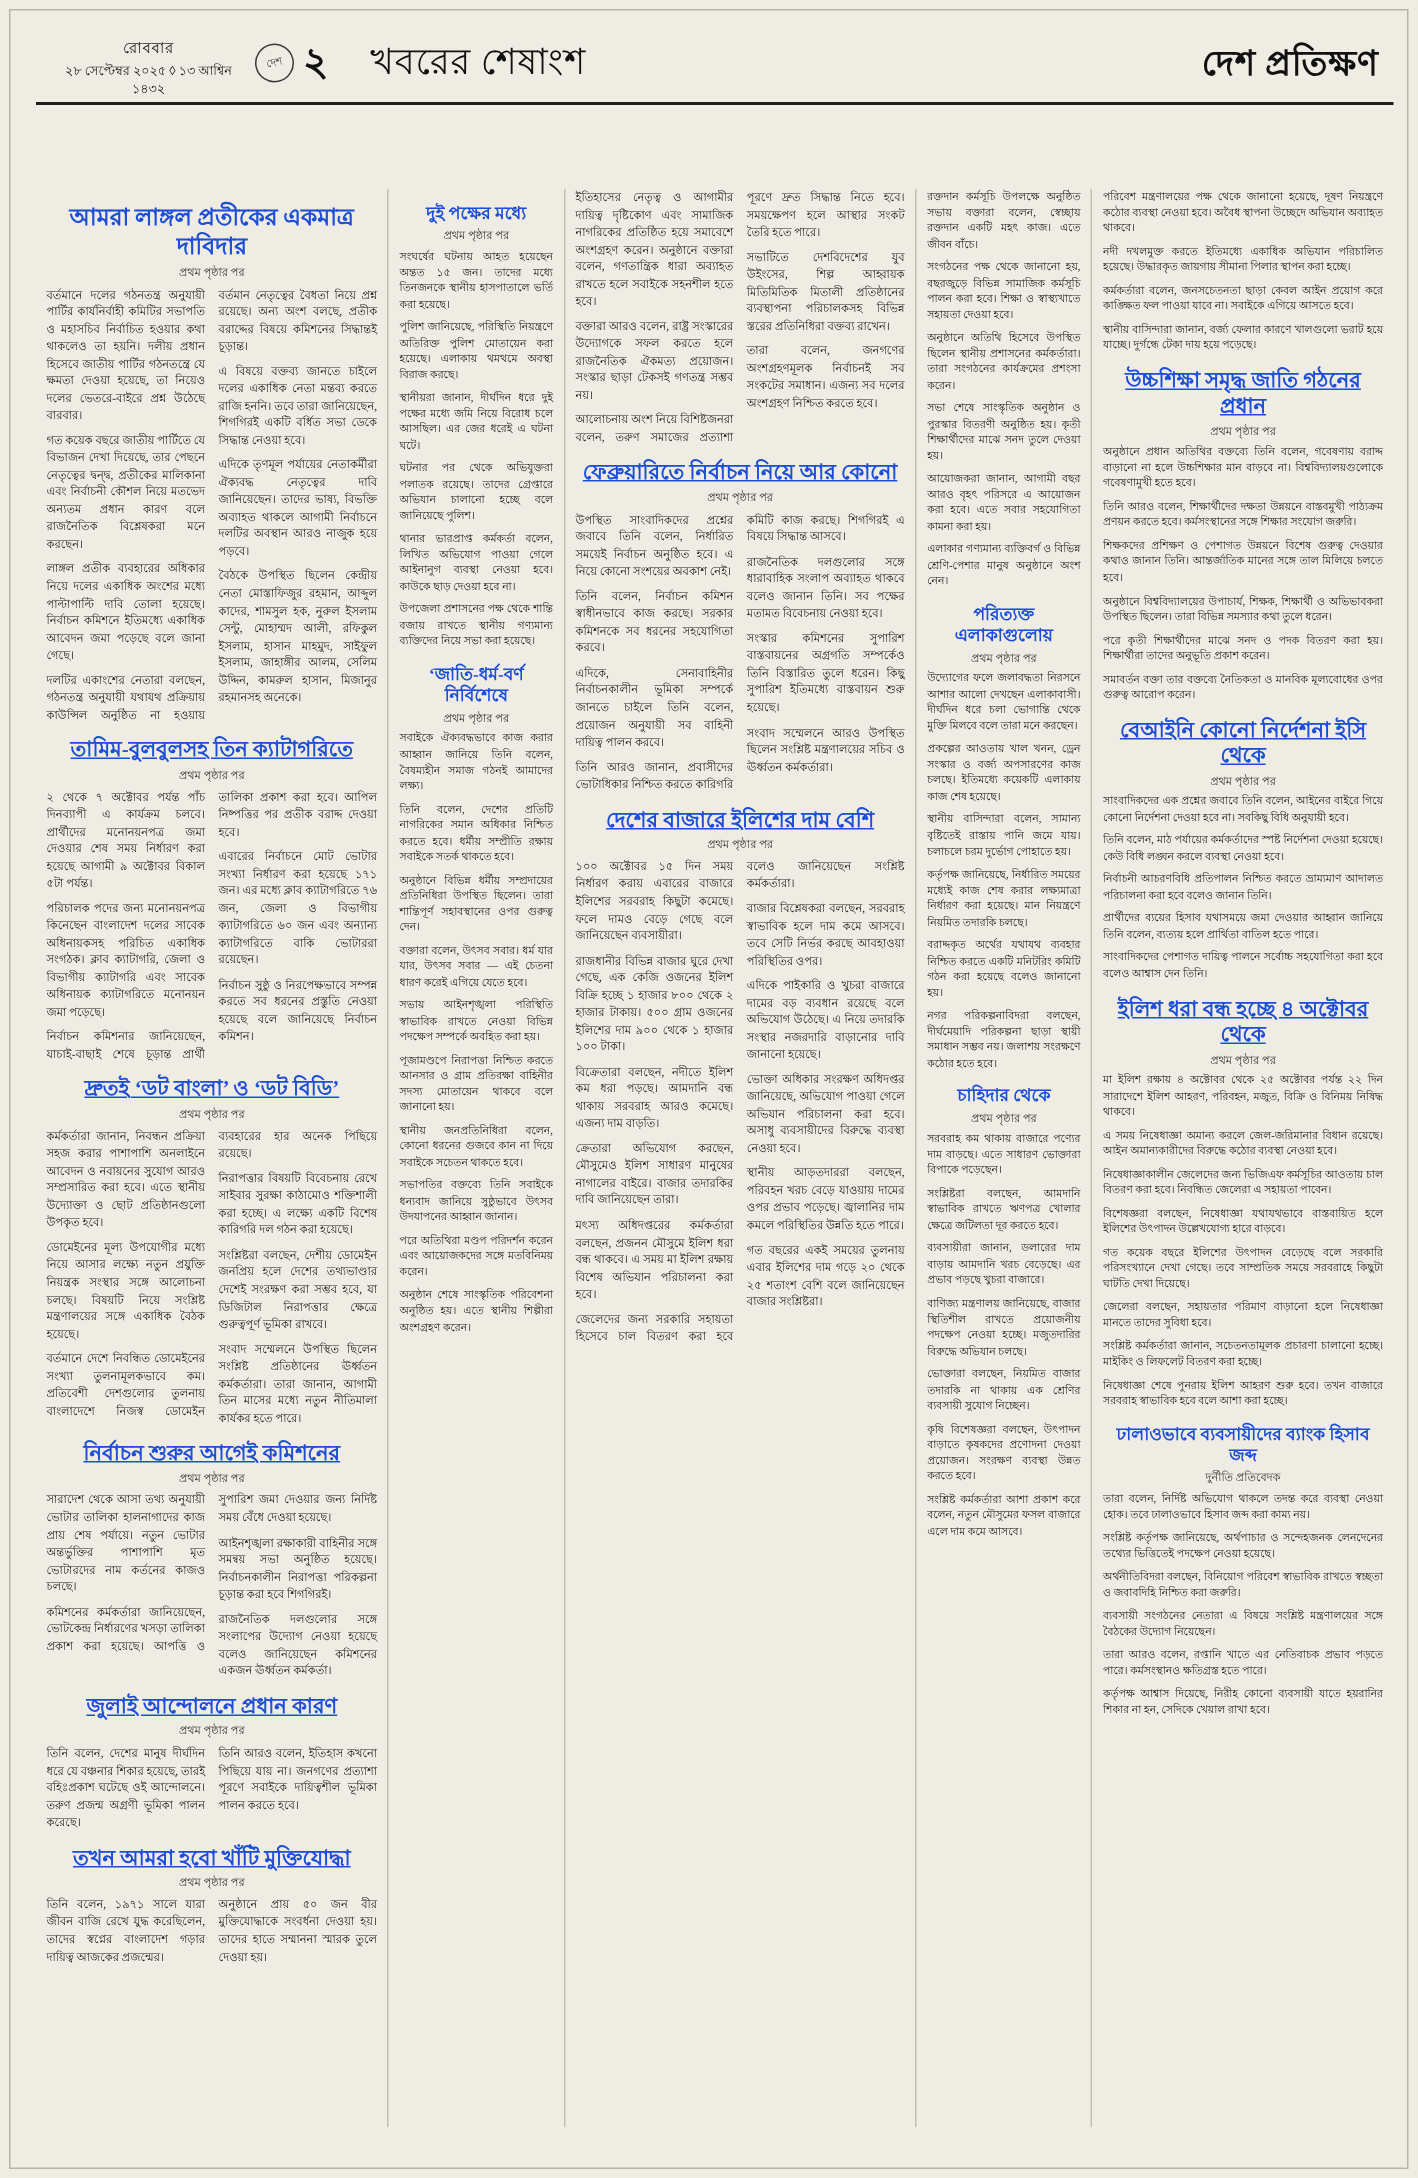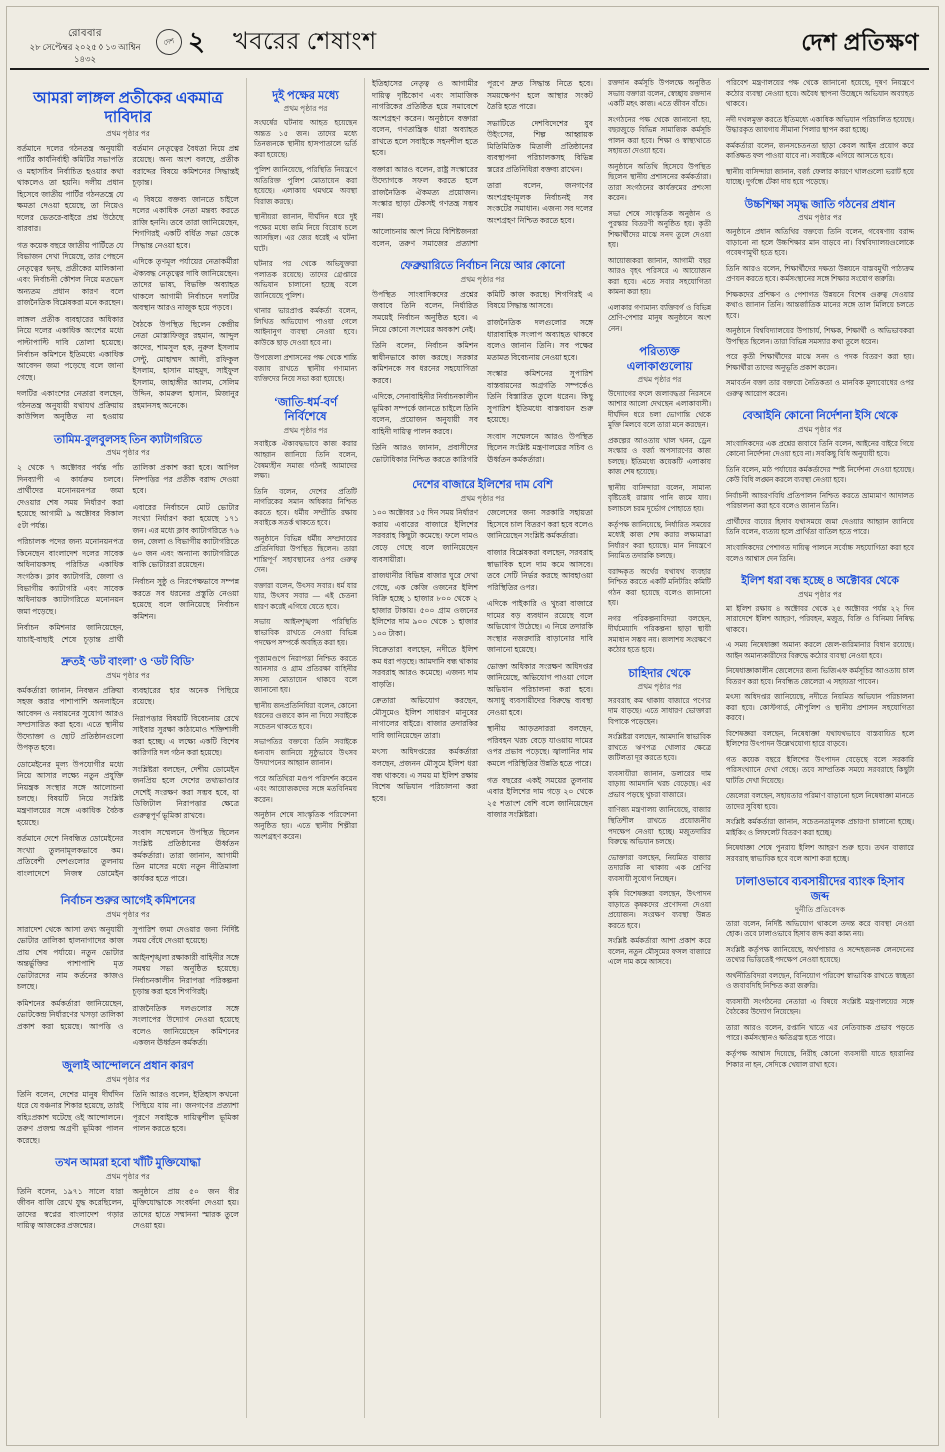--- a/index.html
+++ b/index.html
@@ -7,21 +7,21 @@
     margin: 0;
     padding: 0;
     background: #e9e6dd;
     font-family: "Liberation Serif", serif;
   }
   .page {
     width: 945px;
     height: 1452px;
     background: #efece3;
     position: relative;
-    padding: 14px 16px 10px 10px;
+    padding: 14px 16px 10px 24px;
     overflow: hidden;
   }
   .page::before {
     content: "";
     position: absolute;
     inset: 6px;
     border: 1px solid #b9b4a6;
     pointer-events: none;
   }
 
@@ -92,37 +92,38 @@
   
   .content {
     display: flex;
     gap: 0;
     margin-top: 8px;
     height: 1340px;
   }
   .col {
     padding: 0 7px;
     position: relative;
+    margin-top: 48px;
   }
   .col + .col { border-left: 1px solid #c3bfb2; }
   .col1 { width: 236px; }
   .col2 { width: 118px; }
   .col3 { width: 236px; }
   .col4 { width: 118px; }
   .col5 { width: 203px; }
 
   h2.head {
     font-size: 15.5px;
     font-weight: bold;
     line-height: 1.25;
     text-align: center;
     margin: 10px 0 2px 0;
     color: #1d4ed8;
   }
-  h2.head.small { font-size: 11px; }
+  h2.head.small { font-size: 14px; text-decoration: underline; }
   h2.head.tiny { font-size: 11.5px; }
   .byline {
     text-align: center;
     font-size: 7.5px;
     color: #333;
     margin: 0 0 4px 0;
     line-height: 1.3;
   }
   .body {
     font-size: 7.6px;
@@ -329,21 +330,20 @@
       <p class="body">তিনি বলেন, মাঠ পর্যায়ের কর্মকর্তাদের স্পষ্ট নির্দেশনা দেওয়া হয়েছে। কেউ বিধি লঙ্ঘন করলে ব্যবস্থা নেওয়া হবে।</p>
       <p class="body">নির্বাচনী আচরণবিধি প্রতিপালন নিশ্চিত করতে ভ্রাম্যমাণ আদালত পরিচালনা করা হবে বলেও জানান তিনি।</p>
       <p class="body">প্রার্থীদের ব্যয়ের হিসাব যথাসময়ে জমা দেওয়ার আহ্বান জানিয়ে তিনি বলেন, ব্যত্যয় হলে প্রার্থিতা বাতিল হতে পারে।</p>
       <p class="body">সাংবাদিকদের পেশাগত দায়িত্ব পালনে সর্বোচ্চ সহযোগিতা করা হবে বলেও আশ্বাস দেন তিনি।</p>
 
       <h2 class="head small">ইলিশ ধরা বন্ধ হচ্ছে ৪ অক্টোবর থেকে</h2>
       <div class="byline">প্রথম পৃষ্ঠার পর</div>
       <p class="body">মা ইলিশ রক্ষায় ৪ অক্টোবর থেকে ২৫ অক্টোবর পর্যন্ত ২২ দিন সারাদেশে ইলিশ আহরণ, পরিবহন, মজুত, বিক্রি ও বিনিময় নিষিদ্ধ থাকবে।</p>
       <p class="body">এ সময় নিষেধাজ্ঞা অমান্য করলে জেল-জরিমানার বিধান রয়েছে। আইন অমান্যকারীদের বিরুদ্ধে কঠোর ব্যবস্থা নেওয়া হবে।</p>
       <p class="body">নিষেধাজ্ঞাকালীন জেলেদের জন্য ভিজিএফ কর্মসূচির আওতায় চাল বিতরণ করা হবে। নিবন্ধিত জেলেরা এ সহায়তা পাবেন।</p>
-      <p class="body">মৎস্য অধিদপ্তর জানিয়েছে, নদীতে নিয়মিত অভিযান পরিচালনা করা হবে। কোস্টগার্ড, নৌপুলিশ ও স্থানীয় প্রশাসন সহযোগিতা করবে।</p>
       <p class="body">বিশেষজ্ঞরা বলছেন, নিষেধাজ্ঞা যথাযথভাবে বাস্তবায়িত হলে ইলিশের উৎপাদন উল্লেখযোগ্য হারে বাড়বে।</p>
       <p class="body">গত কয়েক বছরে ইলিশের উৎপাদন বেড়েছে বলে সরকারি পরিসংখ্যানে দেখা গেছে। তবে সাম্প্রতিক সময়ে সরবরাহে কিছুটা ঘাটতি দেখা দিয়েছে।</p>
       <p class="body">জেলেরা বলছেন, সহায়তার পরিমাণ বাড়ানো হলে নিষেধাজ্ঞা মানতে তাদের সুবিধা হবে।</p>
       <p class="body">সংশ্লিষ্ট কর্মকর্তারা জানান, সচেতনতামূলক প্রচারণা চালানো হচ্ছে। মাইকিং ও লিফলেট বিতরণ করা হচ্ছে।</p>
       <p class="body">নিষেধাজ্ঞা শেষে পুনরায় ইলিশ আহরণ শুরু হবে। তখন বাজারে সরবরাহ স্বাভাবিক হবে বলে আশা করা হচ্ছে।</p>
 
       <h2 class="head tiny">ঢালাওভাবে ব্যবসায়ীদের ব্যাংক হিসাব জব্দ</h2>
       <div class="byline">দুর্নীতি প্রতিবেদক</div>
       <p class="body">তারা বলেন, নির্দিষ্ট অভিযোগ থাকলে তদন্ত করে ব্যবস্থা নেওয়া হোক। তবে ঢালাওভাবে হিসাব জব্দ করা কাম্য নয়।</p>
       <p class="body">সংশ্লিষ্ট কর্তৃপক্ষ জানিয়েছে, অর্থপাচার ও সন্দেহজনক লেনদেনের তথ্যের ভিত্তিতেই পদক্ষেপ নেওয়া হয়েছে।</p>

